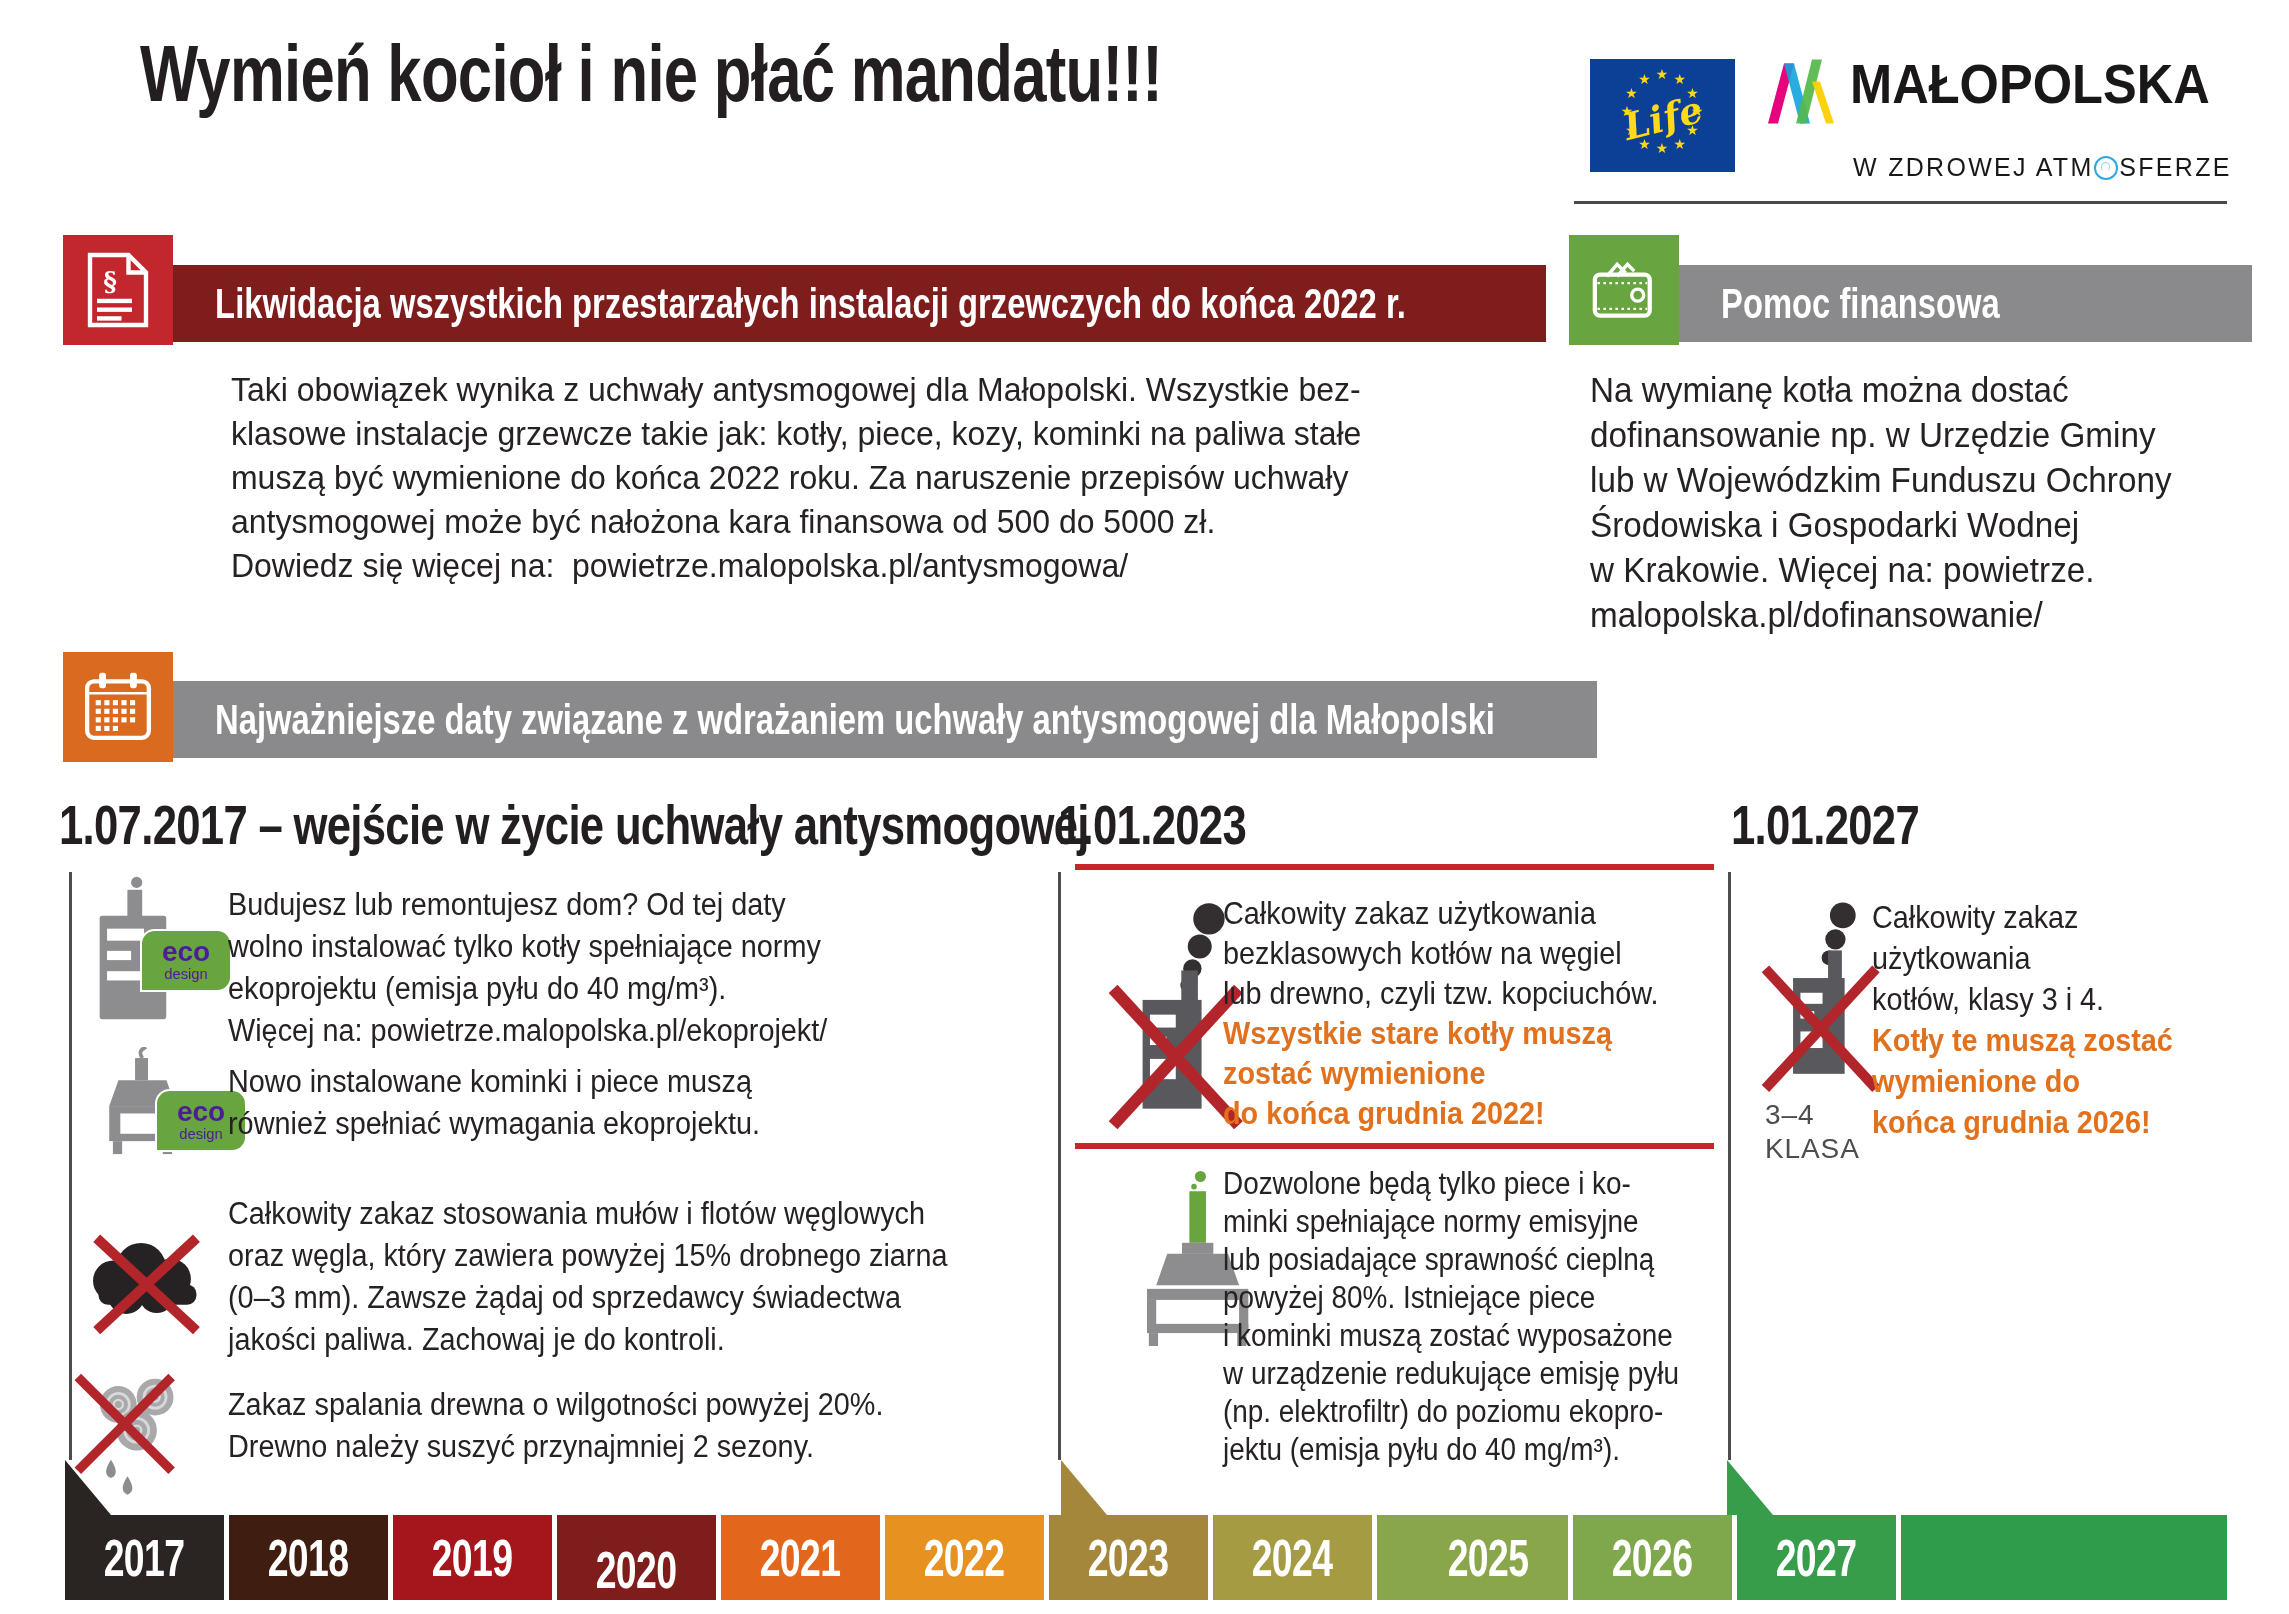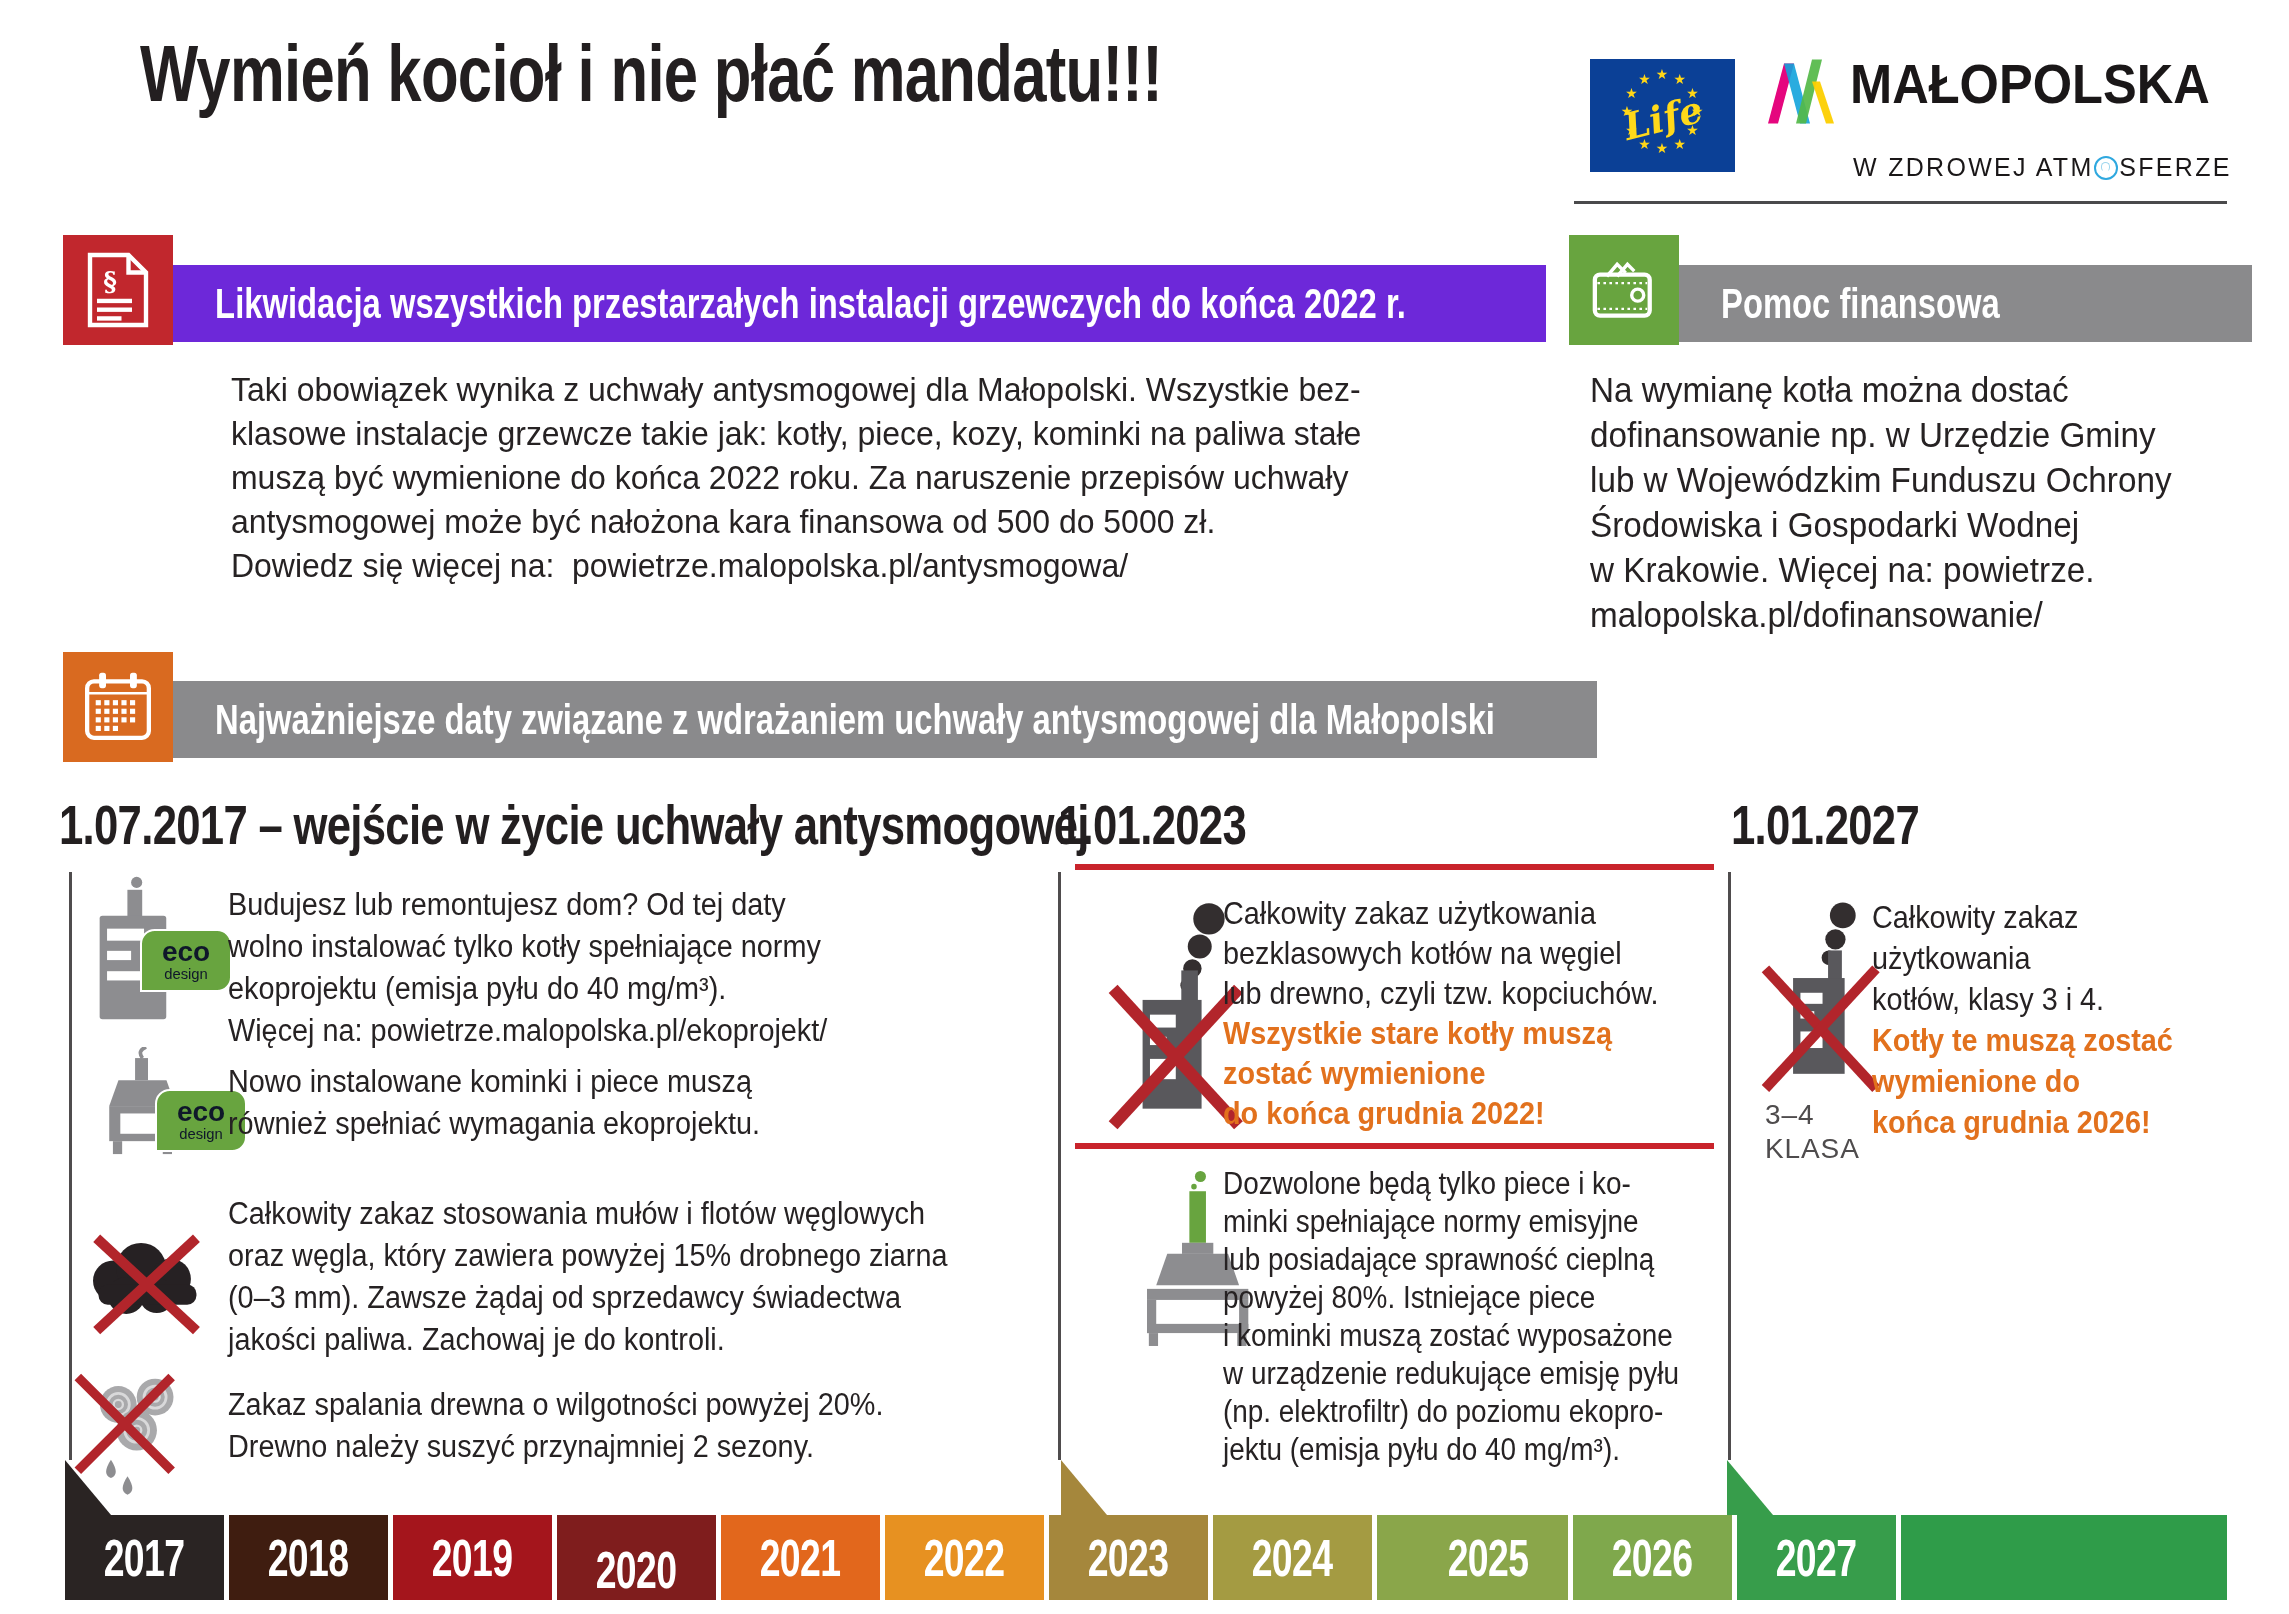--- a/index.html
+++ b/index.html
@@ -37,21 +37,21 @@
   .vline{width:2.8px;background:#4f4c4d;}
   
   .itxt{transform:scaleX(.93);transform-origin:0 0;font-size:31px;line-height:42px;}
   .itxt2{transform:scaleX(.9);transform-origin:0 0;font-size:32px;line-height:40px;}
   .itxt3{transform:scaleX(.9);transform-origin:0 0;font-size:31px;line-height:38px;}
   .itxt4{transform:scaleX(.9);transform-origin:0 0;font-size:32px;line-height:41px;}
   .strong{color:#e2711d;font-weight:bold;}
   .rule-red{height:5.5px;}
   .klasa{font-size:28px;line-height:34px;color:#4f4c4d;letter-spacing:0.9px;}
   
-  .eco-badge{position:absolute;background:#68a43f;color:#0f172a;text-align:center;
+  .eco-badge{position:absolute;background:#68a43f;color:#4c1d95;text-align:center;
              border:2.8px solid #fff;border-radius:14.8px 14.8px 14.8px 0;padding:6.5px 11px 8.3px;width:66px;}
   .eco1{font-size:28px;font-weight:bold;line-height:28px;}
   .eco2{font-size:14.8px;line-height:16.6px;}
   
   .tbar{left:65px;top:1515px;width:2162px;height:85px;display:flex;gap:5px;}
   .tcell{flex:176;display:flex;align-items:center;justify-content:center;}
   .tcell .yr{font-size:52px;font-weight:bold;color:#fff;display:inline-block;
              transform:scaleX(.72);white-space:nowrap;letter-spacing:-0.9px;}
   .ttail{flex:361;}
   .notch{width:46px;height:55px;clip-path:polygon(0 0,100% 100%,0 100%);}
@@ -98,21 +98,21 @@
   <div class="abs sq" style="left: 63px; top: 235px; background-color: rgb(193, 39, 45);">
     <svg width="70" height="78" viewBox="0 0 80 88">
       <path d="M8 4 h44 l20 20 v60 h-64 z" fill="none" stroke="#fff" stroke-width="5"></path>
       <path d="M52 4 v20 h20" fill="none" stroke="#fff" stroke-width="5"></path>
       <text x="31" y="44" font-size="30" font-weight="bold" fill="#fff" text-anchor="middle" font-family="DejaVu Serif,serif">§</text>
       <rect x="16" y="54" width="40" height="5" fill="#fff"></rect>
       <rect x="16" y="64" width="40" height="5" fill="#fff"></rect>
       <rect x="16" y="74" width="28" height="5" fill="#fff"></rect>
     </svg>
   </div>
-  <div class="abs banner" style="left: 173px; top: 265px; width: 1373px; background-color: #6d28d9;">
+  <div class="abs banner" style="left: 173px; top: 265px; width: 1373px; background-color: #7f1d1d;">
     <span class="cond">Likwidacja wszystkich przestarzałych instalacji grzewczych do końca 2022 r.</span>
   </div>
   <div class="abs para para1">
     <div class="tl">Taki obowiązek wynika z uchwały antysmogowej dla Małopolski. Wszystkie bez-</div>
     <div class="tl">klasowe instalacje grzewcze takie jak: kotły, piece, kozy, kominki na paliwa stałe</div>
     <div class="tl">muszą być wymienione do końca 2022 roku. Za naruszenie przepisów uchwały</div>
     <div class="tl">antysmogowej może być nałożona kara finansowa od 500 do 5000 zł.</div>
     <div class="tl">Dowiedz się więcej na:  powietrze.malopolska.pl/antysmogowa/</div>
   </div>
 

